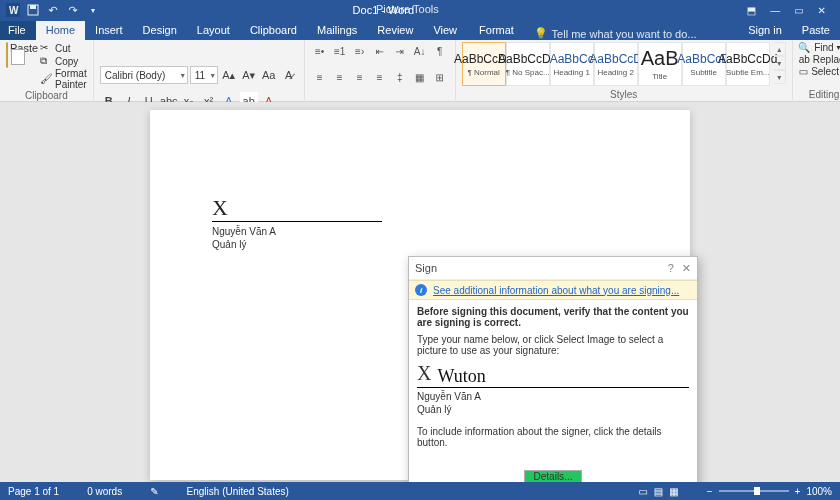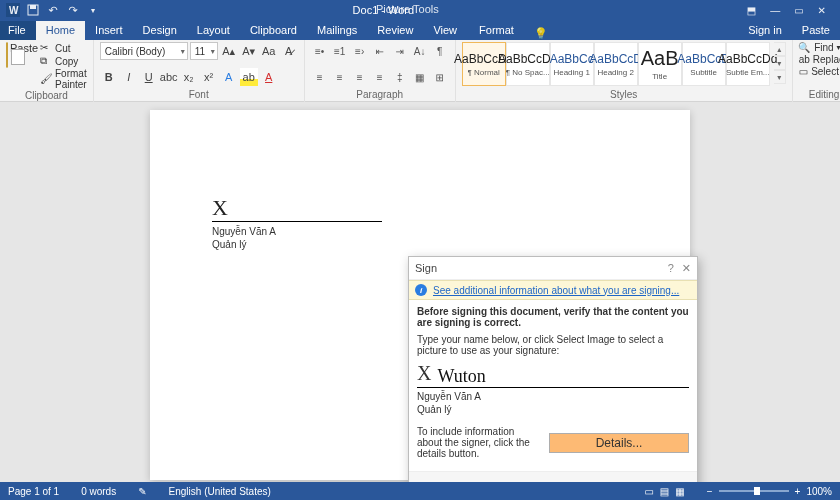--- a/index.html
+++ b/index.html
@@ -31,21 +31,21 @@
 
 
 .clipboard .paste { width: 30px; display: flex; flex-direction: row; align-items: flex-start; gap: 2px; }
 .clipboard .paste .pasteicon { width: 22px; height: 26px; background: linear-gradient(#f9d77c,#e8b94a); border: 1px solid #c9a13a; border-radius: 2px; position: relative; }
 .clipboard .paste .pasteicon::after { content: ""; position: absolute; left: 4px; top: 6px; width: 12px; height: 14px; background: #fff; border: 1px solid #aaa; }
 .clipboard .side { display: flex; flex-direction: column; gap: 1px; font-size: 10px; }
 .clipboard .side div { display: flex; align-items: center; gap: 3px; }
 .smicon { width: 12px; height: 12px; display: inline-block; }
 
 
-.font .row1 { display: flex; gap: 2px; align-items: center; }
+.font .row1 { display: flex; gap: 2px; align-items: center; margin-top: 24px; }
 .font select, .font .combo { height: 18px; font-size: 10px; border: 1px solid #c7c7c7; background: #fff; }
 .combo { display: inline-flex; align-items: center; padding: 0 14px 0 4px; position: relative; }
 .combo::after { content: "▾"; position: absolute; right: 2px; font-size: 8px; color: #666; }
 .font .row2 { display: flex; gap: 2px; margin-top: 4px; }
 .font .btn { width: 18px; height: 18px; display: flex; align-items: center; justify-content: center; color: #444; }
 
 
 .para .row { display: flex; gap: 2px; }
 .para .row + .row { margin-top: 4px; }
 .para .btn { width: 18px; height: 18px; display: flex; align-items: center; justify-content: center; color: #555; font-size: 10px; }
@@ -83,28 +83,28 @@
 .dialog .infobar { background: #fdf7d7; border-top: 1px solid #e8e0b2; border-bottom: 1px solid #e8e0b2; padding: 3px 6px; display: flex; align-items: center; gap: 6px; }
 .dialog .infobar a { color: #1e66c7; text-decoration: underline; font-size: 10px; }
 .dialog .infoicon { width: 12px; height: 12px; border-radius: 50%; background: #2a7de1; color: #fff; display: flex; align-items: center; justify-content: center; font-size: 8px; font-weight: bold; font-style: italic; }
 .dialog .body { padding: 6px 8px 8px; font-size: 10px; color: #333; }
 .dialog .bold { font-weight: 600; margin-bottom: 6px; }
 .dialog .sigbox { margin-top: 6px; }
 .dialog .sigbox .sigrow { display: flex; align-items: flex-end; gap: 6px; border-bottom: 1.5px solid #000; padding-bottom: 2px; }
 .dialog .sigbox .sigrow .x { font-size: 20px; font-family: "Times New Roman", serif; }
 .dialog .sigbox .sigrow .handwriting { font-family: "Brush Script MT","Segoe Script",cursive; font-size: 18px; color: #111; transform: translateY(2px); }
 .dialog .siginfo { font-size: 10px; color: #333; line-height: 1.3; margin-top: 2px; }
-.dialog .inc-row { display: flex; align-items: center; gap: 10px; margin-top: 10px; }
+.dialog .inc-row { display: flex; align-items: center; gap: 22px; margin-top: 10px; flex-direction: column; }
 .dialog .inc-row span { flex: 1; }
-.dialog .btn { height: 20px; min-width: 58px; padding: 0 8px; border: 1px solid #adadad; background: #fdba74; font-size: 12px; display: inline-flex; align-items: center; justify-content: center; cursor: pointer; }
+.dialog .btn { height: 20px; min-width: 58px; padding: 0 8px; border: 1px solid #adadad; background: #22c55e; font-size: 10px; display: inline-flex; align-items: center; justify-content: center; cursor: pointer; }
 .dialog .signas { display: flex; align-items: center; gap: 6px; margin-top: 12px; background: #f6f6f6; padding: 6px 6px; margin-left: -8px; margin-right: -8px; border-top: 1px solid #eee; }
 .dialog .signas .fill { flex: 1; }
 
 
-.statusbar { position: absolute; bottom: 0; left: 0; right: 0; height: 18px; background: #2a579a; color: #fff; display: flex; align-items: center; font-size: 10px; padding: 0 8px; gap: 22px; }
+.statusbar { position: absolute; bottom: 0; left: 0; right: 0; height: 18px; background: #2a579a; color: #fff; display: flex; align-items: center; font-size: 10px; padding: 0 8px; gap: 28px; }
 .statusbar .fill { flex: 1; }
 .statusbar .viewbtns { display: flex; gap: 6px; align-items: center; }
 .statusbar .zoom { display: flex; align-items: center; gap: 6px; }
 .statusbar .slider { width: 70px; height: 2px; background: #88a6cf; position: relative; }
 .statusbar .slider::after { content: ""; position: absolute; left: 50%; top: -3px; width: 6px; height: 8px; background: #fff; }
 </style>
 </head>
 <body>
 
 <div class="titlebar">
@@ -141,20 +141,21 @@
   <div class="tab">Insert</div>
   <div class="tab">Design</div>
   <div class="tab">Layout</div>
   <div class="tab">Clipboard</div>
   <div class="tab">Mailings</div>
   <div class="tab">Review</div>
   <div class="tab">View</div>
   <div class="tab format">Format</div>
   <div class="tellme">
     <span>💡</span>
+    <span>Tell me what you want to do...</span>
   </div>
   <div class="tabs-right">
     <div class="tab">Sign in</div>
     <div class="tab">Paste</div>
   </div>
 </div>
 
 <div class="ribbon">
 
   <div class="group clipboard">
@@ -228,21 +229,20 @@
       <div class="row">
         <div class="btn">≡</div>
         <div class="btn">≡</div>
         <div class="btn">≡</div>
         <div class="btn">≡</div>
         <div class="btn">‡</div>
         <div class="btn">▦</div>
         <div class="btn">⊞</div>
       </div>
     </div>
-    <div class="group-label">Paragraph</div>
   </div>
 
   <div class="group styles">
     <div class="group-body">
       <div class="gallery" id="styles-gallery">
           <div class="styleitem active">
             <div class="preview ">AaBbCcDd</div>
             <span class="lab">¶ Normal</span>
           </div>
           <div class="styleitem">

